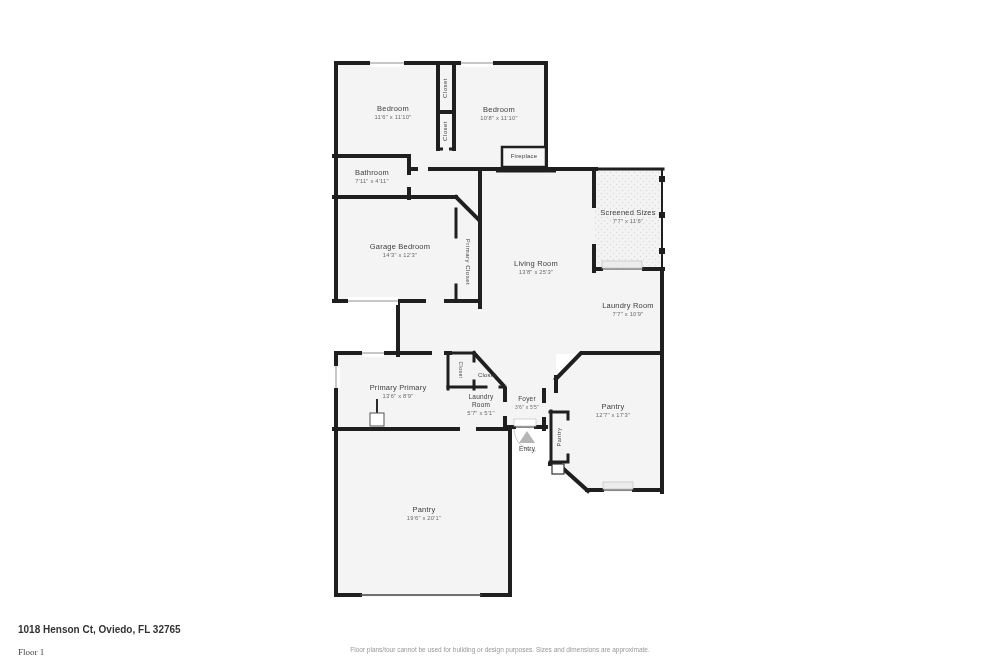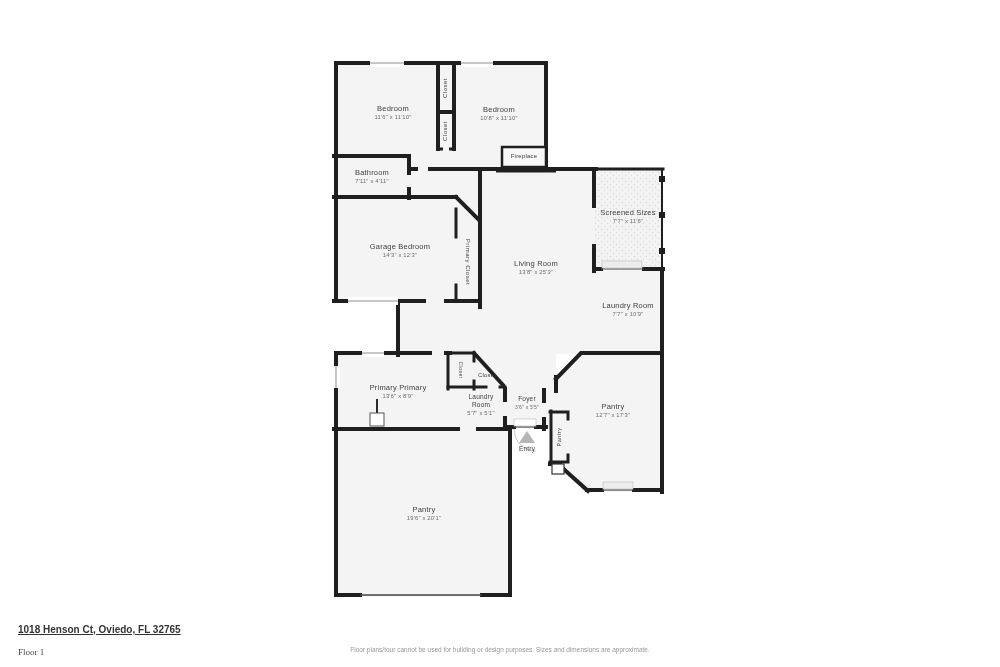--- a/index.html
+++ b/index.html
@@ -9,21 +9,21 @@
   .lbl{position:absolute;transform:translate(-50%,-50%);text-align:center;color:#3d3d3d;white-space:nowrap;line-height:1.25;}
   .lbl .nm{font-size:7.5px;letter-spacing:.2px;}
   .lbl .dm{font-size:5.8px;color:#6b6b6b;margin-top:1px;letter-spacing:.2px;}
   .sm .nm{font-size:6px;}
   .wrap{white-space:normal;width:36px;}
   .wrap .nm{font-size:6.5px;}
   .vdown{writing-mode:vertical-rl;}
   .vdown .nm{font-size:6px;letter-spacing:.5px;}
   .vup{writing-mode:vertical-rl;transform:translate(-50%,-50%) rotate(180deg);}
   .vup .nm{font-size:6px;letter-spacing:.5px;}
-  .addr{position:absolute;left:18px;top:624px;font-size:10px;font-weight:600;color:#333;text-decoration:underline;}
+  .addr{position:absolute;left:18px;top:624px;font-size:10px;font-weight:600;color:#333;}
   .floor{position:absolute;left:18px;top:647px;font-size:9px;color:#444;font-family:Liberation Serif, serif;}
   .disc{position:absolute;left:0;top:646px;width:1000px;text-align:center;font-size:6.5px;color:#979797;}
 </style>
 </head>
 <body>
 
 <div id="canvas">
 
   <svg width="1000" height="667" viewBox="0 0 1000 667">
     <defs>

